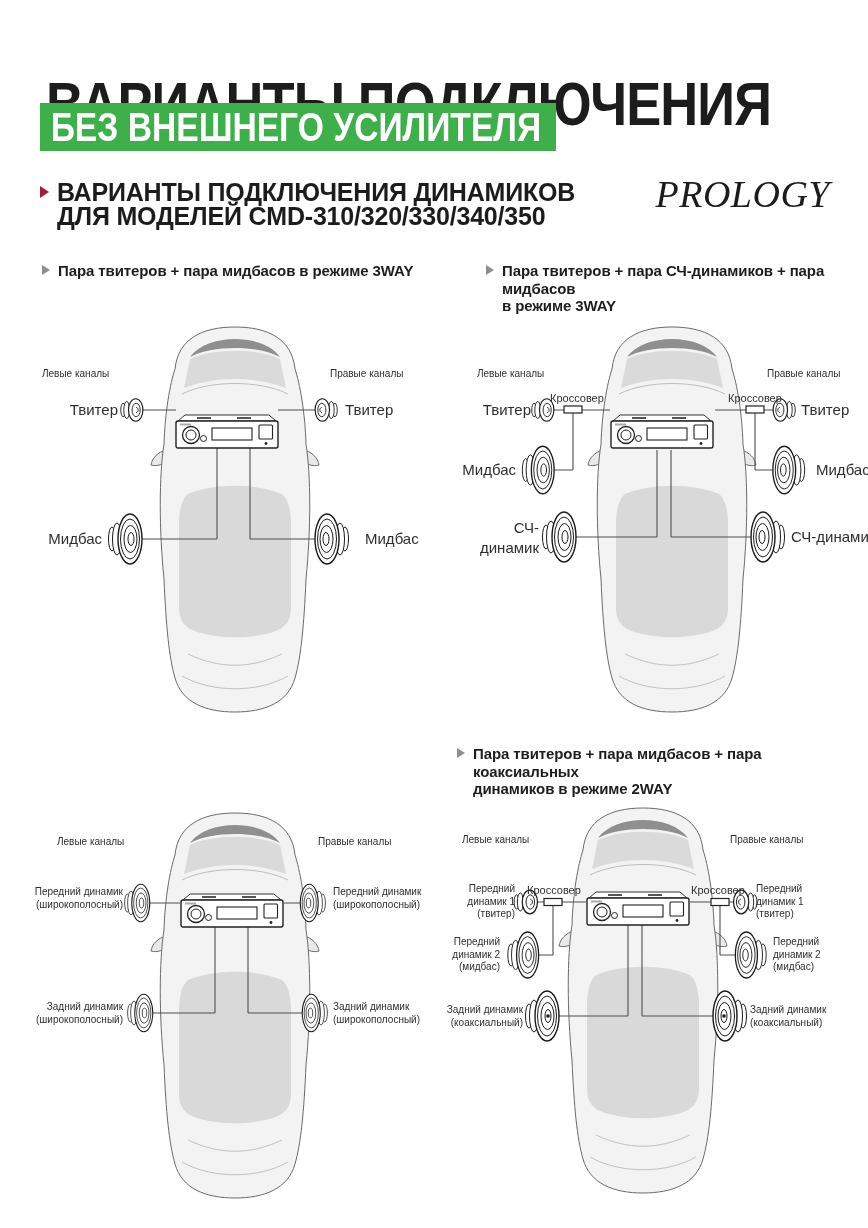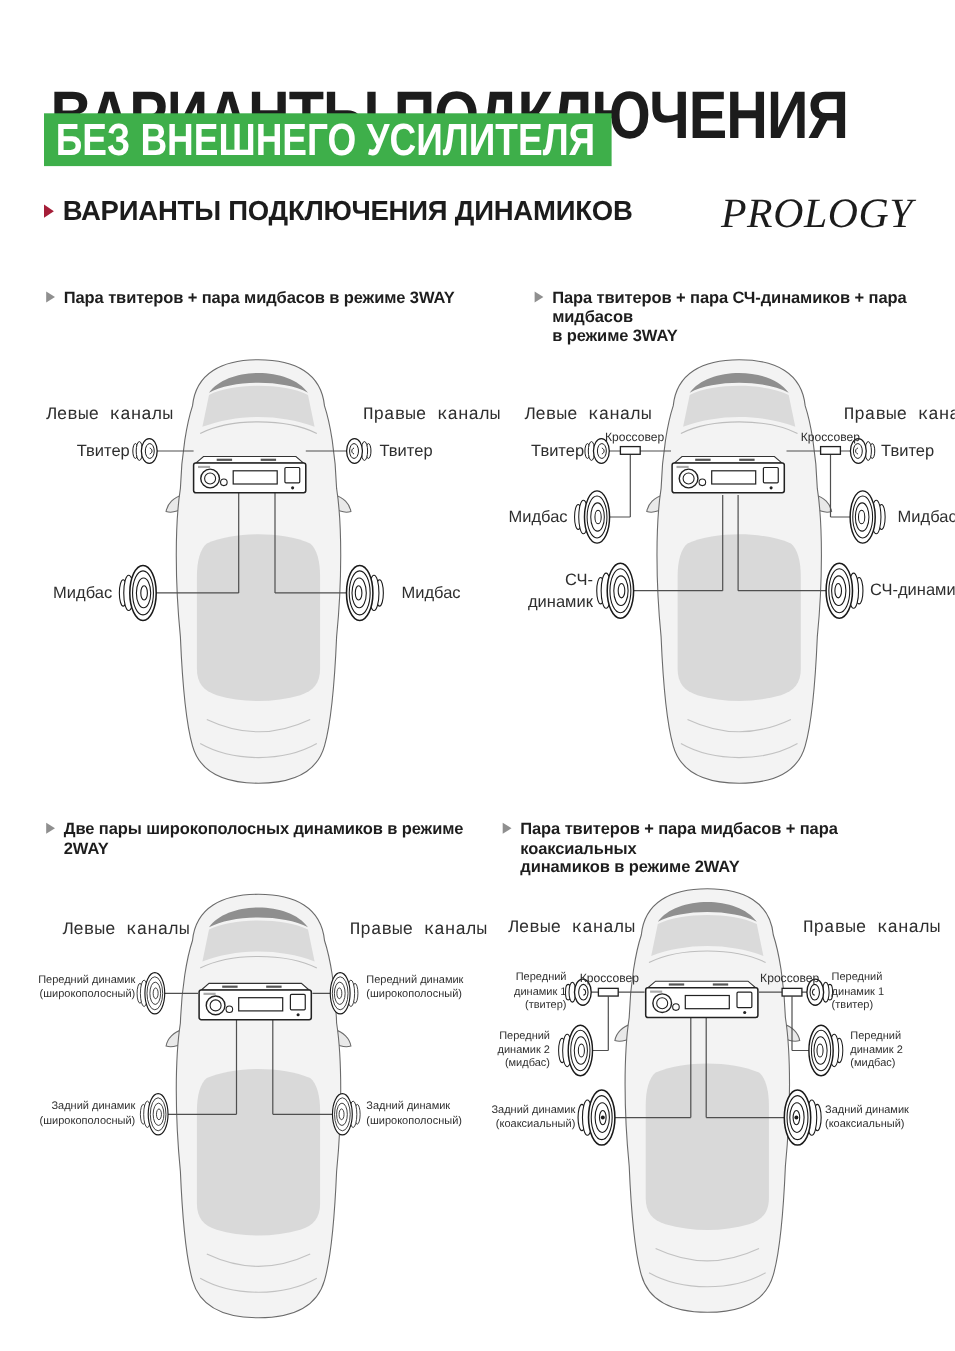--- a/index.html
+++ b/index.html
@@ -20,21 +20,21 @@
     font-family:"Liberation Serif","DejaVu Serif",serif;font-style:italic;font-weight:normal;
     font-size:38px;letter-spacing:.5px;white-space:nowrap;}
   
   .quad{position:absolute;}
   .qhead{position:absolute;left:0;top:0;display:flex;gap:8px;padding-left:12px;z-index:3;justify-content:space-between;}
   .tri-gray{width:0;height:0;border-top:5px solid transparent;border-bottom:5px solid transparent;
     border-left:8px solid #8f8f8f;margin-top:3px;flex:0 0 auto;}
   .qtitle{font-size:15px;font-weight:bold;line-height:17.5px;color:#1d1d1d;letter-spacing:-0.1px;}
   .qtitle span{display:block;}
   .art{position:absolute;left:0;top:0;}
-  .ch{position:absolute;font-size:16px;color:#2e2e2e;white-space:nowrap;z-index:2;font-family:Liberation Mono, monospace;}
+  .ch{position:absolute;font-size:10px;color:#2e2e2e;white-space:nowrap;z-index:2;}
   .lbl{position:absolute;font-size:15px;color:#2e2e2e;white-space:pre-line;z-index:2;
        transform:translateY(-50%);line-height:1.3;}
   .lbl.l{text-align:right;}
   .lbl.r{text-align:left;}
   .lbl.sm{font-size:10px;line-height:1.25;}
   .lblc{position:absolute;font-size:11px;color:#2e2e2e;white-space:nowrap;z-index:2;}
   .wire{stroke:#4f4f4f;stroke-width:1.1;fill:none;}
   .xover{fill:#fff;stroke:#222;stroke-width:1.2;}
 </style>
 </head>
@@ -91,20 +91,21 @@
 </svg>
 
 <h1 id="page-title" class="abs">ВАРИАНТЫ ПОДКЛЮЧЕНИЯ</h1>
 <div id="banner" class="abs" style="background: rgb(62, 175, 74);">
   <span class="btxt">БЕЗ ВНЕШНЕГО УСИЛИТЕЛЯ</span>
 </div>
 <div id="section-heading" class="abs">
   <span class="tri-red" style="border-left-color: rgb(165, 30, 56);"></span>
   <div>
     <div class="line">ВАРИАНТЫ ПОДКЛЮЧЕНИЯ ДИНАМИКОВ</div>
+    <div class="line">ДЛЯ МОДЕЛЕЙ CMD-310/320/330/340/350</div>
   </div>
 </div>
 <div id="brand" class="abs">PROLOGY</div>
 
 <section class="quad" style="left:30px;top:262px;width:405px;height:478px;">
   <div class="qhead">
     <span class="tri-gray" style="border-left-color: rgb(143, 143, 143);"></span>
     <div class="qtitle">
         <span>Пара твитеров + пара мидбасов в режиме 3WAY</span>
         <span></span>
@@ -154,27 +155,20 @@
   <span class="lblc" style="left:254px;top:130px">Кроссовер</span>
   <span class="lbl l" style="right:363px;top:148px">Твитер</span>
   <span class="lbl r" style="left:327px;top:148px">Твитер</span>
   <span class="lbl l" style="right:378px;top:208px">Мидбас</span>
   <span class="lbl r" style="left:342px;top:208px">Мидбас</span>
   <span class="lbl l" style="right:355px;top:275px">СЧ-динамик</span>
   <span class="lbl r" style="left:317px;top:275px">СЧ-динамик</span>
 </section>
 
 <section class="quad" style="left:30px;top:745px;width:405px;height:483px;">
-  <div class="qhead">
-    <span class="tri-gray" style="border-left-color: rgb(143, 143, 143);"></span>
-    <div class="qtitle">
-        <span>Две пары широкополосных динамиков в режиме</span>
-        <span>2WAY</span>
-      </div>
-  </div>
   <svg class="art" width="405" height="483" viewBox="0 0 405 483">
     <use href="#car" transform="translate(120,65)"></use>
     <path class="wire" d="M118,158H150 M254,158H273 M185,181V268 M218,181V268 M121,268H185 M218,268H274"></path>
     <use href="#headunit" transform="translate(150,148)"></use>
     <use href="#spk-w" transform="translate(107,158) scale(0.75)"></use>
     <use href="#spk-w" transform="translate(283,158) scale(-0.75,0.75)"></use>
     <use href="#spk-w" transform="translate(110,268) scale(0.75)"></use>
     <use href="#spk-w" transform="translate(285,268) scale(-0.75,0.75)"></use>
   </svg>
   <span class="ch" style="left:27px;top:91px">Левые каналы</span>

